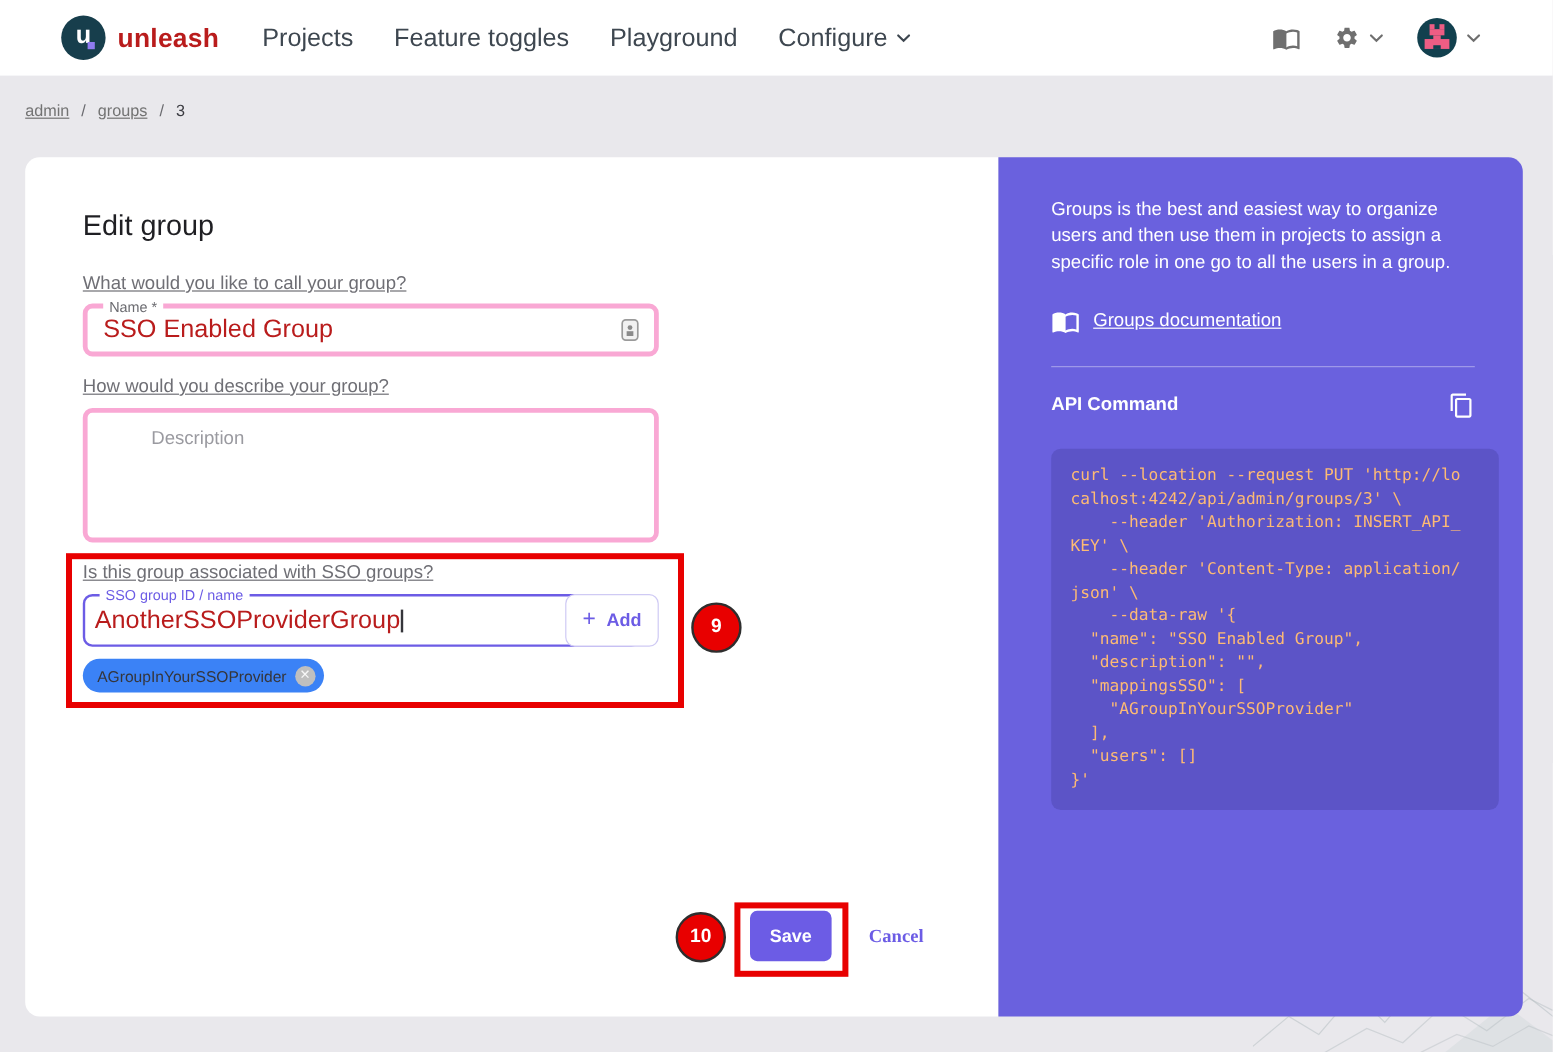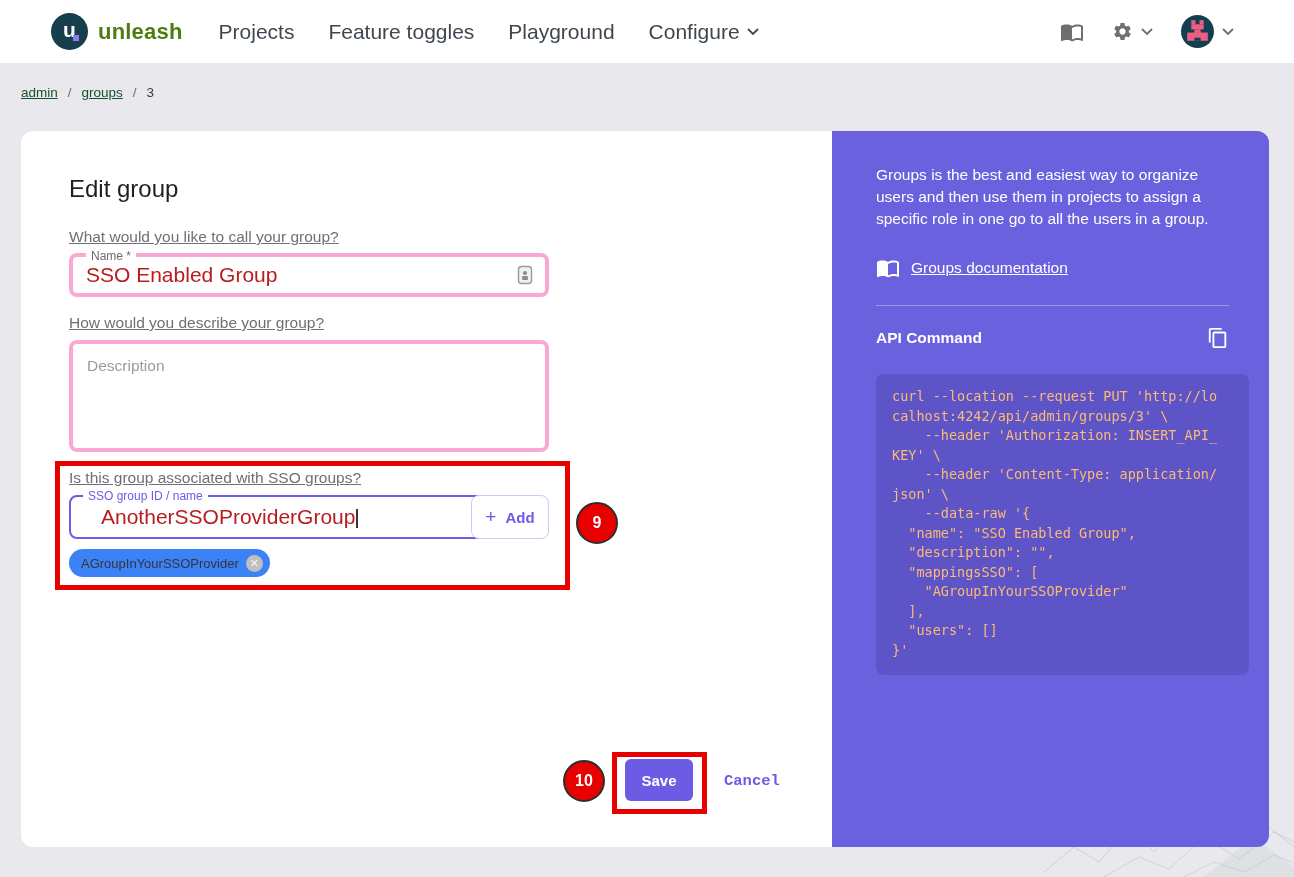--- a/index.html
+++ b/index.html
@@ -17,32 +17,32 @@
     background:#ffffff; display:flex; align-items:center;
     padding:0 60px 0 51px; z-index:2;
   }
   .logo-wrap{ display:flex; align-items:center; cursor:pointer; }
   .logo-mark{
     width:37px; height:37px; border-radius:50%; background:#173E4C;
     position:relative; display:flex; align-items:center; justify-content:center;
   }
   .logo-mark .u{ color:#fff; font-size:21px; font-weight:700; margin-top:-3px;}
   .logo-mark .dot{ position:absolute; right:9px; bottom:9px; width:6px; height:6px; background:#8F7BF0;}
-  .brand{ font-size:22px; font-weight:700; color:#4d7c0f; margin-left:10px; letter-spacing:.2px;}
+  .brand{ font-size:22px; font-weight:700; color:#b91c1c; margin-left:10px; letter-spacing:.2px;}
   .nav{ display:flex; align-items:center; gap:34px; margin-left:36px; }
   .nav-item{ font-size:21px; color:#3E4750; cursor:pointer; display:flex; align-items:center; gap:7px;}
   .hdr-right{ margin-left:auto; display:flex; align-items:center; gap:28px; }
   .icon-btn{ display:flex; align-items:center; gap:8px; cursor:pointer; color:#6F6F6F;}
   .avatar{
     width:33px; height:33px; border-radius:50%; background:#12404E;
     display:flex; align-items:center; justify-content:center; overflow:hidden;
   }
   
   .breadcrumb{ position:absolute; top:85px; left:21px; font-size:13.5px; z-index:2; display:flex; gap:10px; align-items:center;}
-  .crumb-link{ color:#14532d; text-decoration:underline; cursor:pointer;}
+  .crumb-link{ color:#737373; text-decoration:underline; cursor:pointer;}
   .crumb-sep{ color:#6b6b70; }
   .crumb-current{ color:#3a3a40; }
   
   .card{
     position:absolute; top:131px; left:21px; width:1248px; height:716px;
     border-radius:12px; display:flex; z-index:1;
   }
   .pane-left{
     width:811px; background:#ffffff; border-radius:12px 0 0 12px;
     position:relative; height:100%;
@@ -58,30 +58,30 @@
   .field{
     position:absolute; left:48px; background:#fff;
     border:4px solid #f9a8d4; border-radius:8px;
   }
   .name-field{ top:122px; width:480px; height:44px; display:flex; align-items:center; padding:0 12px 0 13px;}
   .float-label{
     position:absolute; top:-8px; left:13px; background:#fff; padding:0 5px;
     font-size:12px; color:#6b6b70; line-height:14px;
   }
   .field-value{ font-size:21px; color:#b91c1c; flex:1; }
-  .desc-field{ top:209px; width:480px; height:112px; }
+  .desc-field{ top:209px; width:480px; height:112px;padding-left:39px; }
   .desc-field textarea{
     width:100%; height:100%; border:none; outline:none; resize:none;
     border-radius:8px; padding:13px 14px; font-family:"Liberation Sans",sans-serif;
     font-size:15.5px; color:#26262b; background:transparent;
   }
   .desc-field textarea::placeholder{ color:#9a9aa0; }
   .sso-field{
     top:364px; width:465px; height:44px; border:2px solid #6C5CE5;
-    display:flex; align-items:center; padding:0 30px;
+    display:flex; align-items:center; padding:0 8px;
   }
   .sso-field .float-label{ color:#6C5CE5; left:12px;}
   .caret{ display:inline-block; width:1.5px; height:19px; background:#35353a; vertical-align:middle; margin-left:1px;}
   .add-btn{
     position:absolute; left:450px; top:364px; width:78px; height:44px;
     background:#fff; border:1px solid #CFCAF4; border-radius:8px;
     color:#6C5CE5; font-size:15px; font-weight:700; display:flex;
     align-items:center; justify-content:center; gap:9px; cursor:pointer;
   }
   .add-btn .plus{ font-size:19px; font-weight:400; margin-top:-1px;}
@@ -97,21 +97,21 @@
     cursor:pointer; line-height:1;
   }
   .save-btn{
     position:absolute; left:604px; top:628px; width:68px; height:42px;
     background:#6C5CE5; color:#fff; border:none; border-radius:6px;
     font-size:15px; font-weight:700; cursor:pointer; font-family:"Liberation Sans",sans-serif;
   }
   .cancel-btn{
     position:absolute; left:703px; top:641px; color:#6C5CE5; font-size:15.5px;
     font-weight:700; cursor:pointer; background:none; border:none;
-    font-family:Liberation Mono, monospace;
+    font-family:Liberation Serif, serif;
   }
   
   .side-desc{ font-size:15.5px; line-height:22px; width:356px; color:#fff; }
   .doc-row{ margin-top:26px; display:flex; align-items:center; gap:11px; cursor:pointer; }
   .doc-row span{ font-size:15.5px; text-decoration:underline; }
   .side-divider{ margin-top:25px; border:none; border-top:1px solid rgba(255,255,255,.35); }
   .api-row{ margin-top:21px; display:flex; align-items:center; justify-content:space-between; }
   .api-title{ font-size:15.5px; font-weight:700; }
   .copy-btn{ cursor:pointer; display:flex; }
   .code-block{

